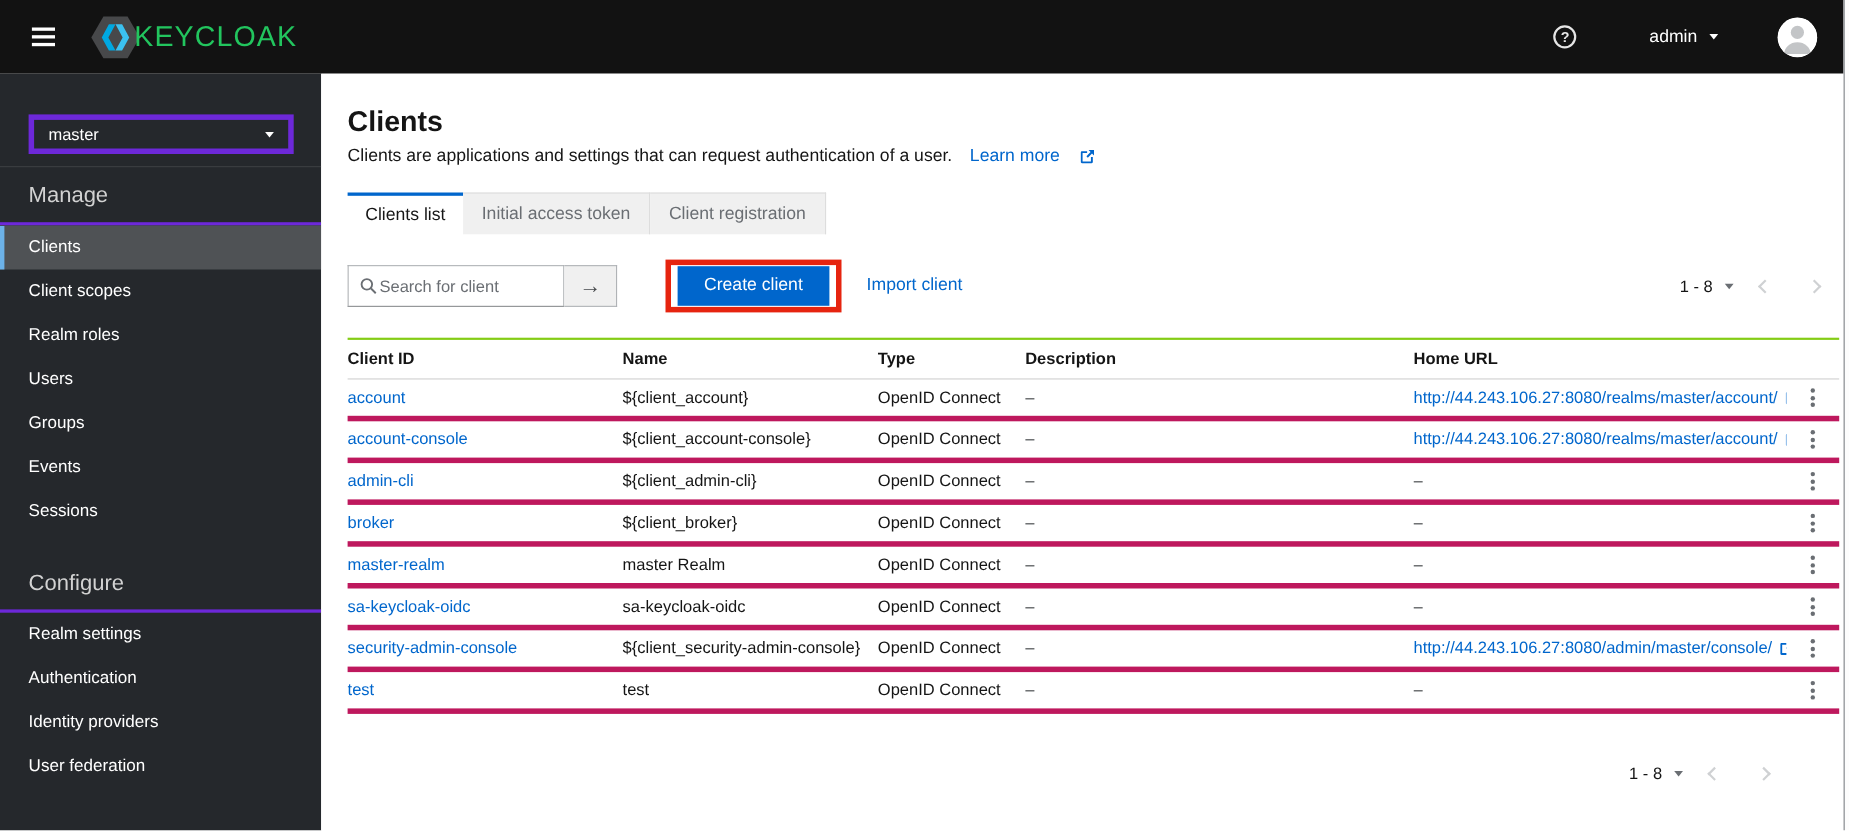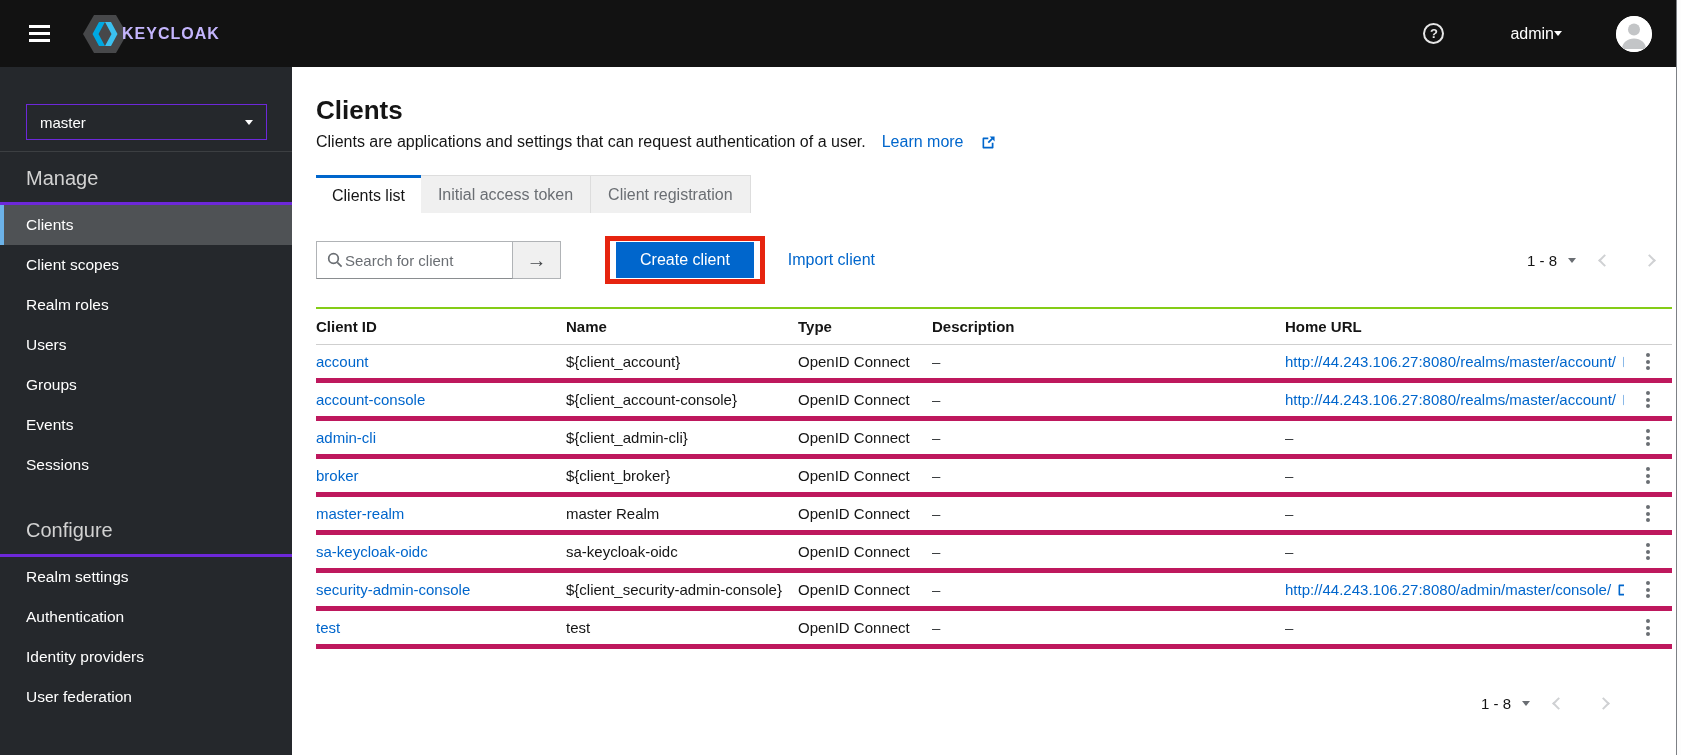--- a/index.html
+++ b/index.html
@@ -7,35 +7,35 @@
               font-family:"Liberation Sans", sans-serif; color:#151515; }
   .app { display:flex; width:1681px; height:755px; }
   .main-col { width:1676px; display:flex; flex-direction:column; }
   .scroll-track { width:5px; background:#fdfdfd; border-left:1px solid #7d8085; }
 
   
   .masthead { height:67px; flex:0 0 67px; background:#121212; display:flex; align-items:center; padding:0 24px 0 27px; }
   .hamburger { background:none; border:none; cursor:pointer; padding:6px 2px; }
   .hamburger i { display:block; width:21px; height:3px; background:#fff; margin:4px 0; }
   .brand { display:flex; align-items:center; margin-left:30px; cursor:pointer; }
-  .brand-text { font-size:16px; font-weight:700; letter-spacing:1px; color:#c4b5fd; margin-left:-6px; }
+  .brand-text { font-size:26px; font-weight:400; letter-spacing:1px; color:#22c55e; margin-left:-6px; }
   .mh-right { margin-left:auto; display:flex; align-items:center; }
   .help-btn { background:none; border:none; cursor:pointer; }
   .help-circle { display:flex; align-items:center; justify-content:center; width:21px; height:21px;
                  border:2px solid #e6e6e6; border-radius:50%; color:#e6e6e6; font-size:13px; font-weight:700; }
   .user-menu { background:none; border:none; cursor:pointer; display:flex; align-items:center;
-               margin-left:66px; color:#fff; font-size:16px; }
+               gap:11px; margin-left:66px; color:#fff; font-size:16px; }
   .caret { width:0; height:0; border-left:4.5px solid transparent; border-right:4.5px solid transparent; border-top:5px solid #fff; }
   .caret-dark { border-top-color:#6a6e73; }
   .avatar { width:36px; height:36px; border-radius:50%; overflow:hidden; margin-left:54px; cursor:pointer; background:#fff; }
 
   
   .body { flex:1; display:flex; min-height:0; }
   .sidebar { width:292px; flex:0 0 292px; background:#25282c; color:#fff; }
-  .realm-select { width:241px; margin:37px 16px 0 26px; height:36px; border:1px solid #6d28d9; background:transparent;
+  .realm-select { width:241px; margin:37px 16px 0 26px; height:36px; border:5px solid #6d28d9; background:transparent;
                   color:#fff; font-size:15px; display:flex; align-items:center; padding:0 13px; cursor:pointer;
                   font-family:inherit; }
   .realm-select .caret { margin-left:auto; }
   .realm-divider { border-bottom:1px solid #3c3f42; margin-top:11px; }
   .nav-group + .nav-group { margin-top:34px; }
   .section-title { margin-top:15px; padding:0 26px 12px; font-size:20px; color:#d2d2d2; border-bottom:3px solid #6d28d9; }
   .nav-item { display:flex; align-items:center; height:40px; padding-left:26px; font-size:15.5px; color:#fff;
               text-decoration:none; }
   .nav-item.active { background:#4f5255; box-shadow:inset 4px 0 0 #6cb2e8; }
 

